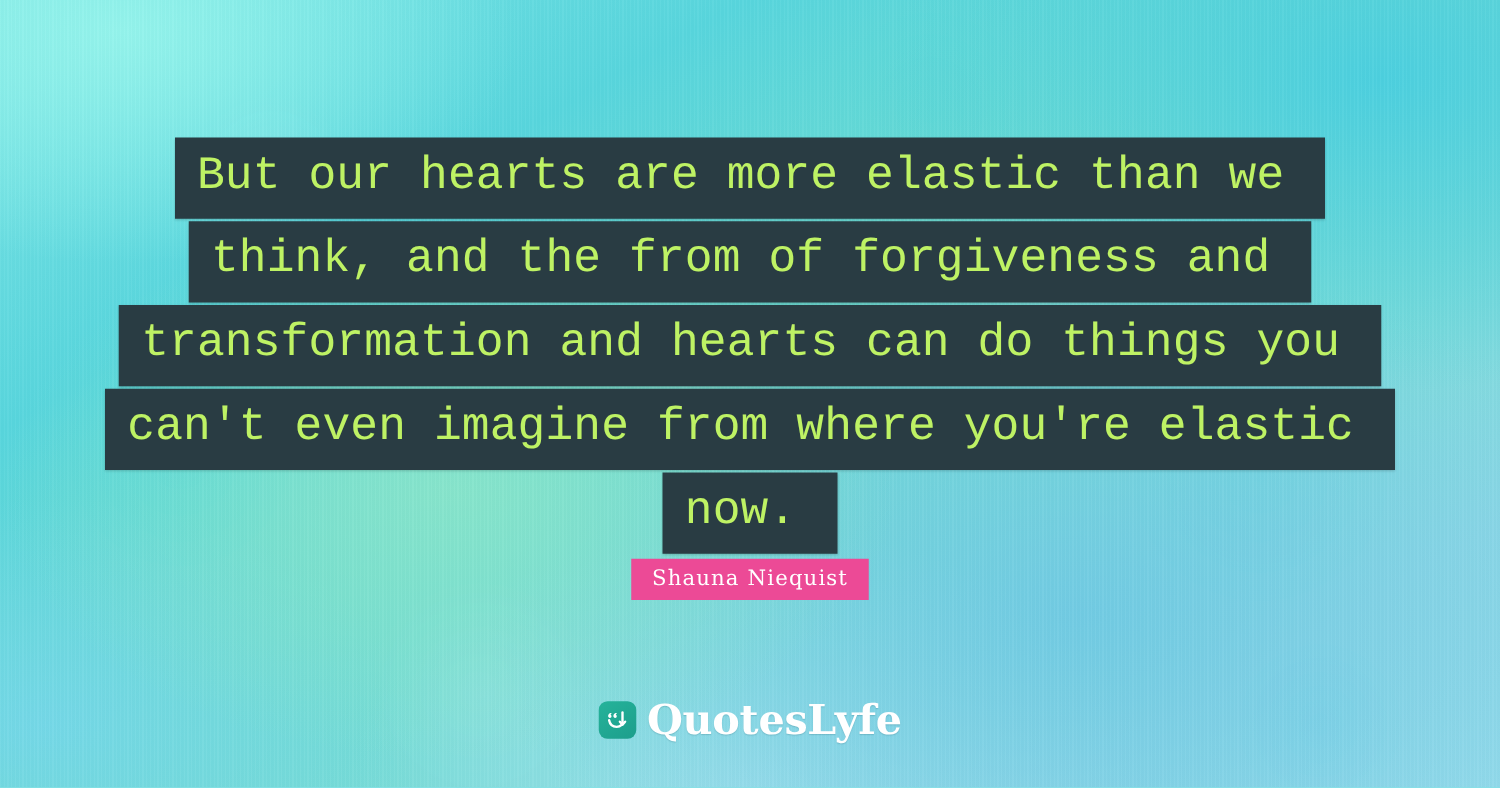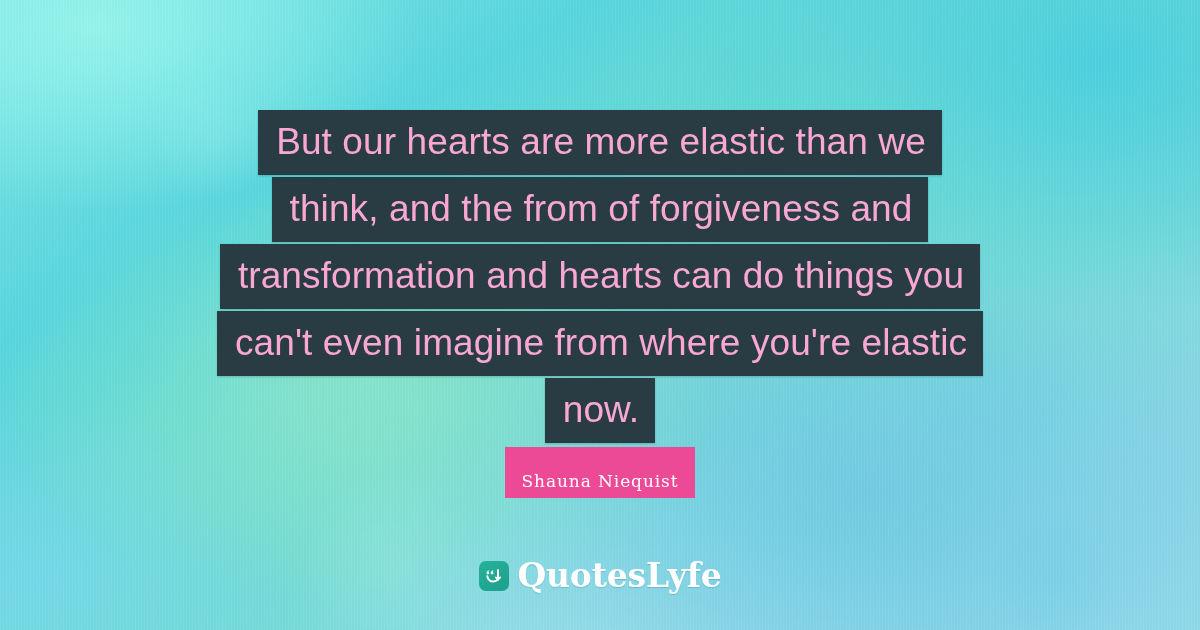--- a/index.html
+++ b/index.html
@@ -67,46 +67,46 @@
     left: 0; right: 0;
     top: 110px;
     display: flex;
     flex-direction: column;
     align-items: center;
   }
 
   .quote-line {
     display: inline-block;
     background: #293c43;
-    color: #f9a8d4;
-    font-family: Liberation Sans, sans-serif;
+    color: #bef264;
+    font-family: Liberation Mono, monospace;
     font-size: 37px;
     line-height: 1;
     letter-spacing: 0.1px;
-    padding: 13px 16px 15px 18px;
+    padding: 13px 33px 15px 18px;
     margin-bottom: 2px;
     white-space: nowrap;
     box-shadow: 0 1px 2px rgba(0,0,0,0.18);
   }
 
   
   #author-badge-wrap {
     position: absolute;
     left: 0; right: 0;
     top: 447px;
     text-align: center;
   }
   #author-badge {
     display: inline-block;
     background: #ec4a96;
     color: #ffffff;
     font-family: "DejaVu Serif", "Liberation Serif", serif;
     font-size: 17px;
     letter-spacing: 0.9px;
-    padding: 24px 17px 7px 17px;
+    padding: 6px 17px 7px 17px;
     white-space: nowrap;
   }
 
   
   #brand {
     position: absolute;
     left: 0; right: 0;
     top: 556px;
     display: flex;
     align-items: center;

